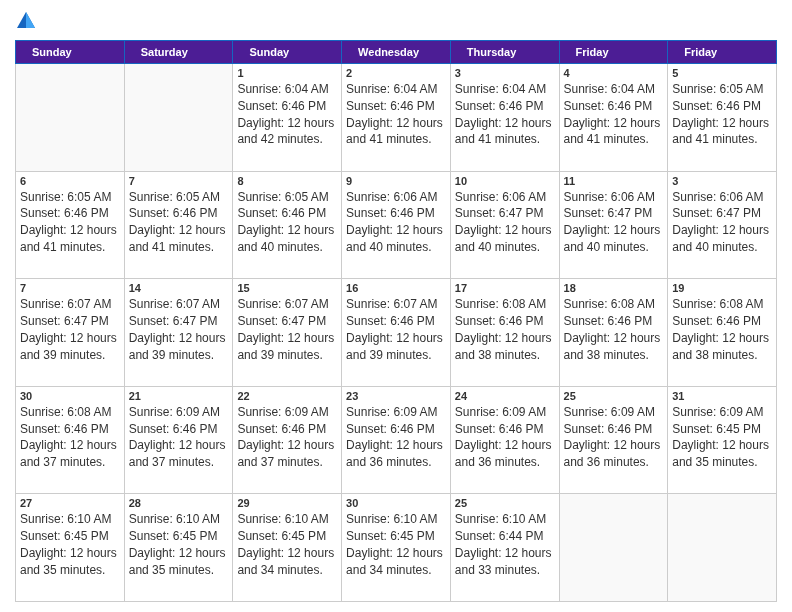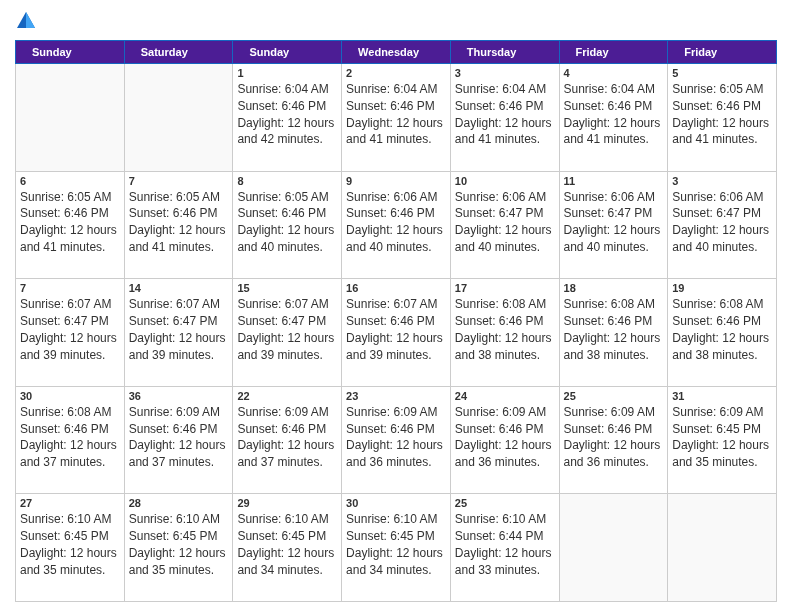--- a/index.html
+++ b/index.html
@@ -279,21 +279,21 @@
         </tr>
         <tr>
           <td>
             <span class="day-num">30</span>
             <div class="day-info" style="white-space: pre-line;">Sunrise: 6:08 AM
 Sunset: 6:46 PM
 Daylight: 12 hours
 and 37 minutes.</div>
           </td>
           <td>
-            <span class="day-num">36</span>
+            <span class="day-num">21</span>
             <div class="day-info" style="white-space: pre-line;">Sunrise: 6:09 AM
 Sunset: 6:46 PM
 Daylight: 12 hours
 and 37 minutes.</div>
           </td>
           <td>
             <span class="day-num">22</span>
             <div class="day-info" style="white-space: pre-line;">Sunrise: 6:09 AM
 Sunset: 6:46 PM
 Daylight: 12 hours

